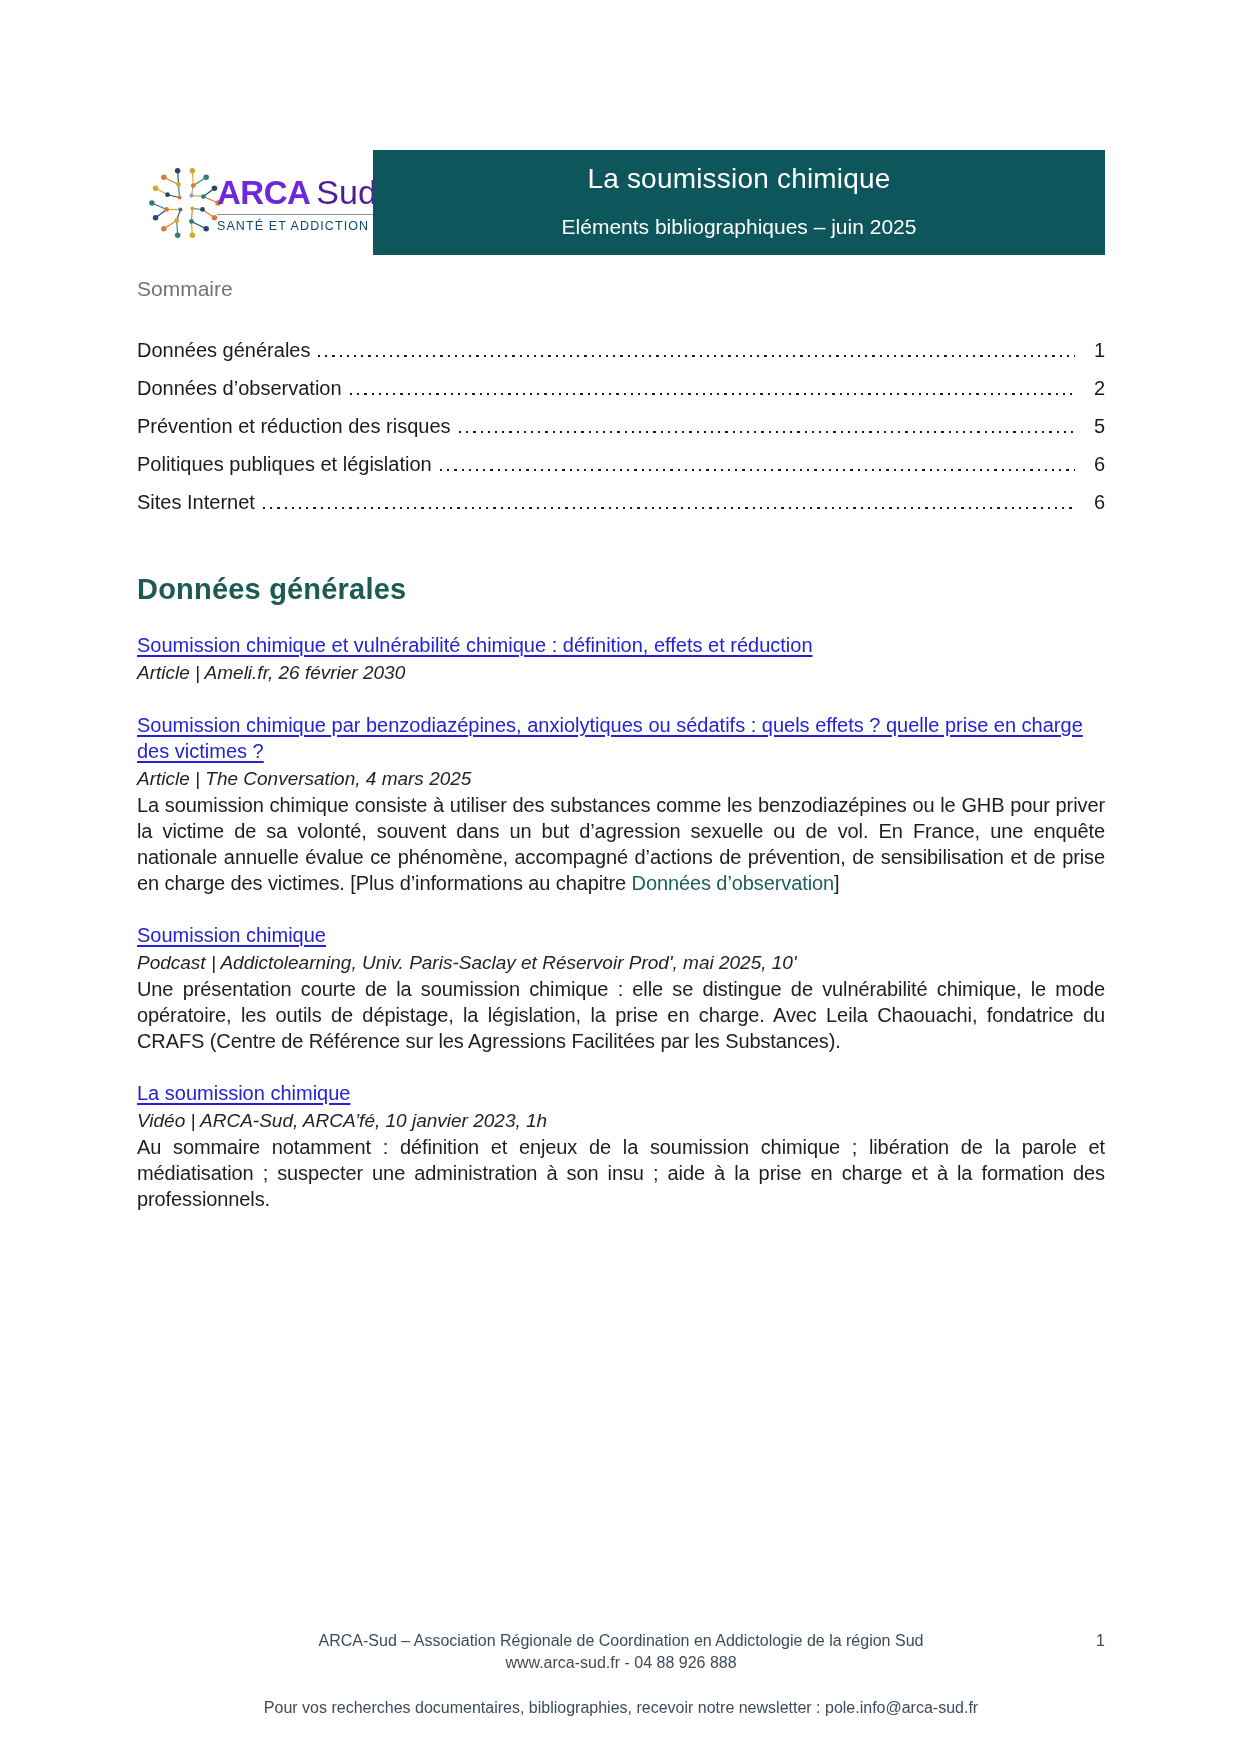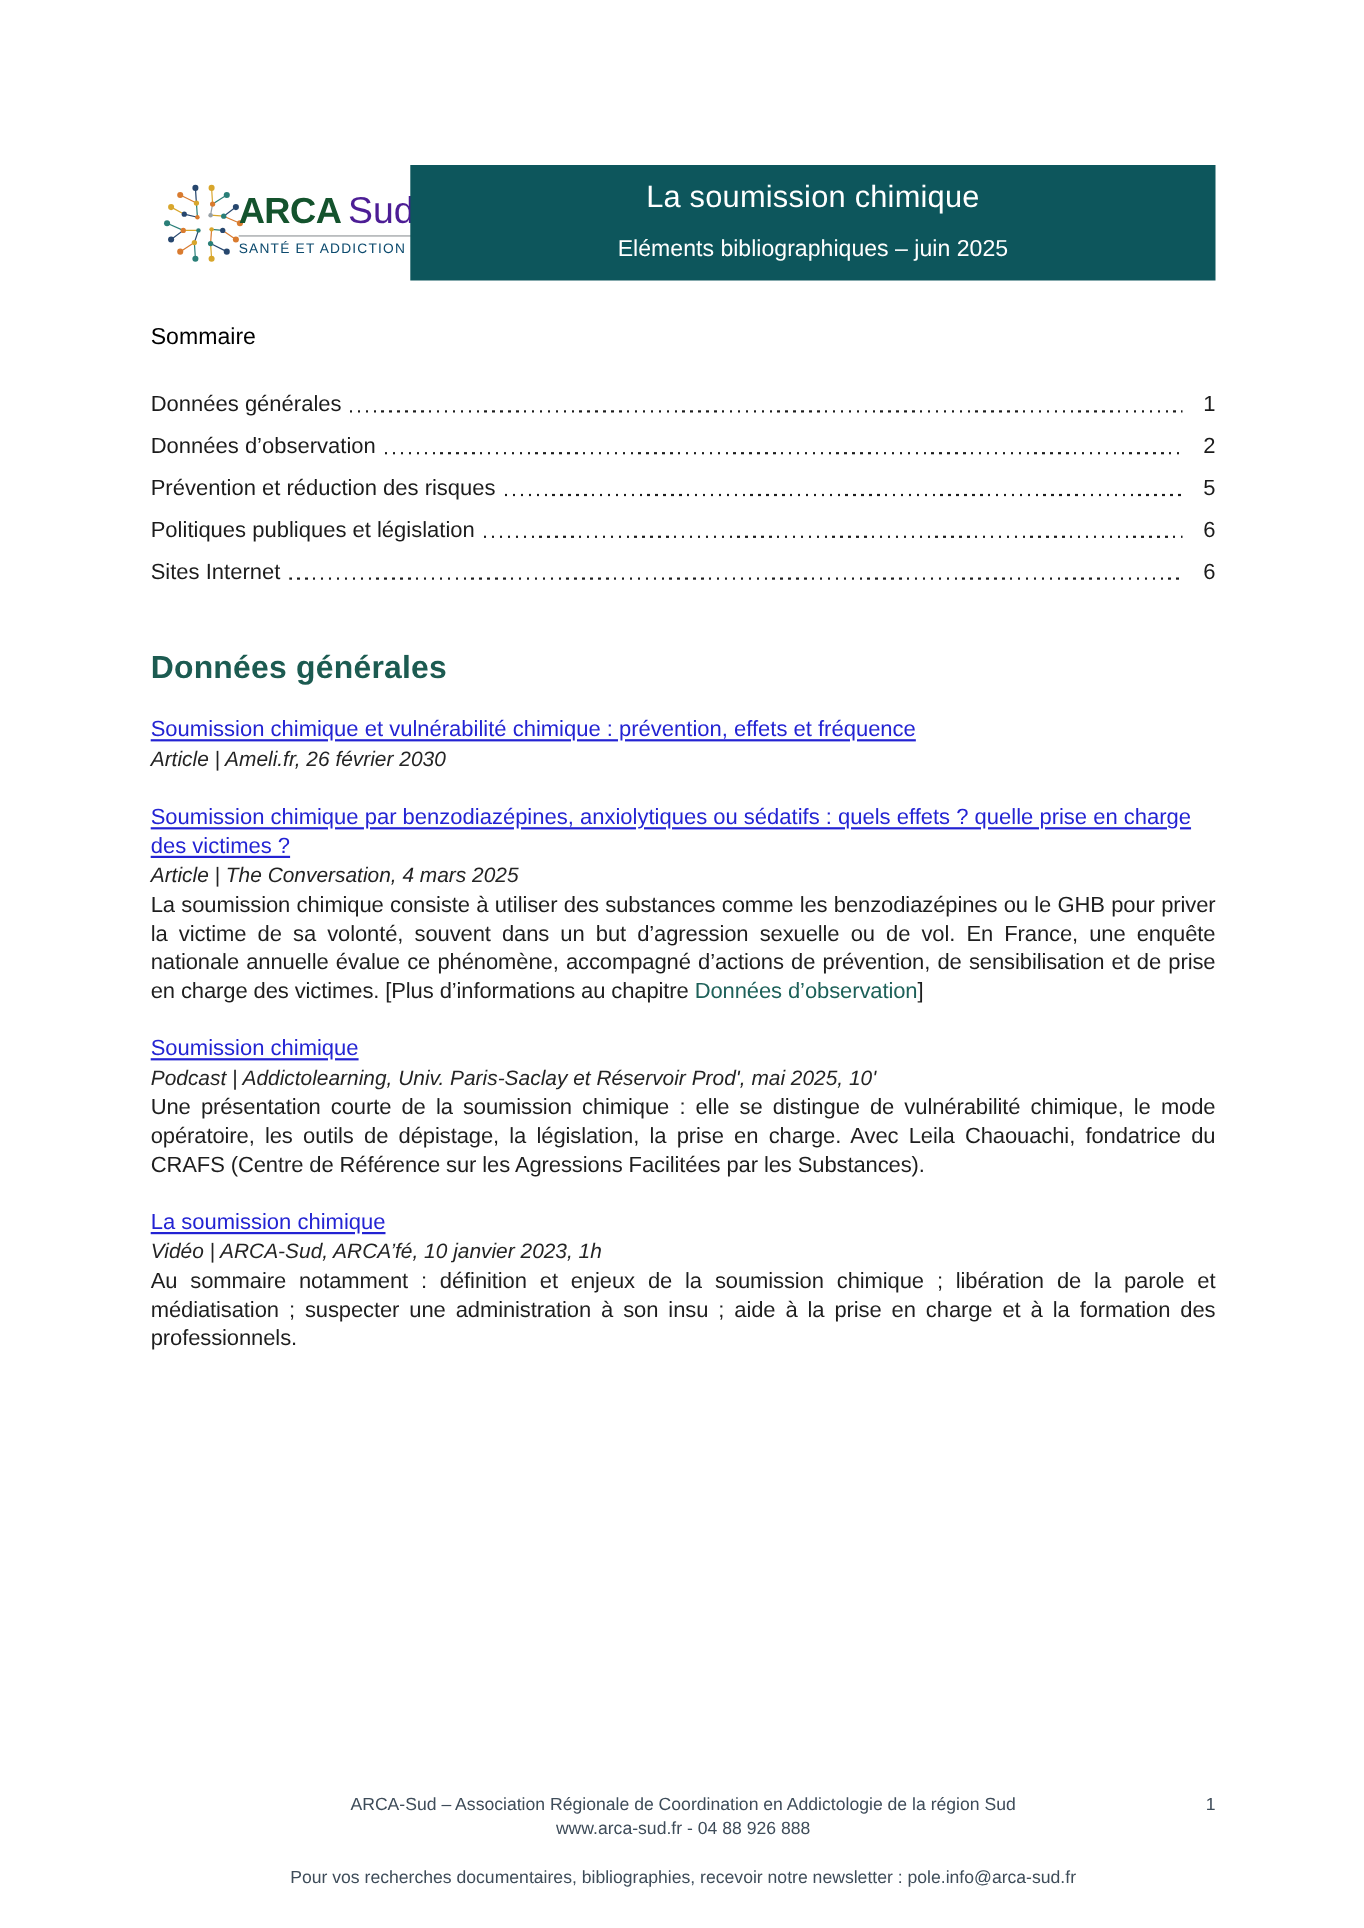--- a/index.html
+++ b/index.html
@@ -33,21 +33,21 @@
   .logo-box {
     width: 236px;
     display: flex;
     align-items: center;
     background: #ffffff;
   }
   .logo-dots { flex: 0 0 auto; margin-left: 2px; }
   .logo-text { margin-left: -14px; display: flex; flex-direction: column; }
   .logo-brand-line { display: flex; align-items: baseline; white-space: nowrap; }
   .logo-brand {
-    font-size: 33px; font-weight: 700; color: #14532d; letter-spacing: -0.5px;
+    font-size: 33px; font-weight: 700; color: #6d28d9; letter-spacing: -0.5px;
   }
   .logo-brand-suffix {
     font-size: 34px; font-weight: 400; color: #4c1d95; margin-left: 6px;
   }
   .logo-tagline {
     margin-top: 2px;
     border-top: 1.5px solid #8d9296;
     padding-top: 4px;
     font-size: 12.5px;
     letter-spacing: 1.1px;
@@ -62,24 +62,24 @@
     flex-direction: column;
     align-items: center;
     justify-content: space-between;
     padding: 13px 10px 16px 10px;
   }
   .banner-title { font-size: 28px; font-weight: 500; letter-spacing: 0.2px; }
   .banner-subtitle { font-size: 21px; font-weight: 400; }
 
   
   .toc-heading {
-    margin-top: 40px;
+    margin-top: 22px;
     font-size: 21px;
     font-weight: 500;
-    color: #000000;
+    color: #737373;
   }
   .toc-list { margin-top: 24px; }
   .toc-row {
     display: flex;
     align-items: flex-end;
     height: 38px;
     font-size: 20px;
     color: #1b1b1b;
     cursor: pointer;
   }
@@ -256,21 +256,21 @@
       <div class="toc-row">
         <span class="toc-label">Sites Internet</span>
         <span class="toc-leader"></span>
         <span class="toc-page">6</span>
       </div>
     </div>
 
     <h1 class="section-title">Données générales</h1>
 
     <div class="entry">
-      <a class="entry-link">Soumission chimique et vulnérabilité chimique : prévention, effets et fréquence</a>
+      <a class="entry-link">Soumission chimique et vulnérabilité chimique : définition, effets et réduction</a>
       <div class="entry-source">Article | Ameli.fr, 26 février 2030</div>
     </div>
 
     <div class="entry">
       <a class="entry-link">Soumission chimique par benzodiazépines, anxiolytiques ou sédatifs : quels effets ? quelle prise en charge des victimes ?</a>
       <div class="entry-source">Article | The Conversation, 4 mars 2025</div>
       <p class="entry-body"><span>La soumission chimique consiste à utiliser des substances comme les benzodiazépines ou le GHB pour priver la victime de sa volonté, souvent dans un but d’agression sexuelle ou de vol. En France, une enquête nationale annuelle évalue ce phénomène, accompagné d’actions de prévention, de sensibilisation et de prise en charge des victimes. [Plus d’informations au chapitre </span><span class="inline-chapter-link">Données d’observation</span><span>]</span></p>
     </div>
 
     <div class="entry">

